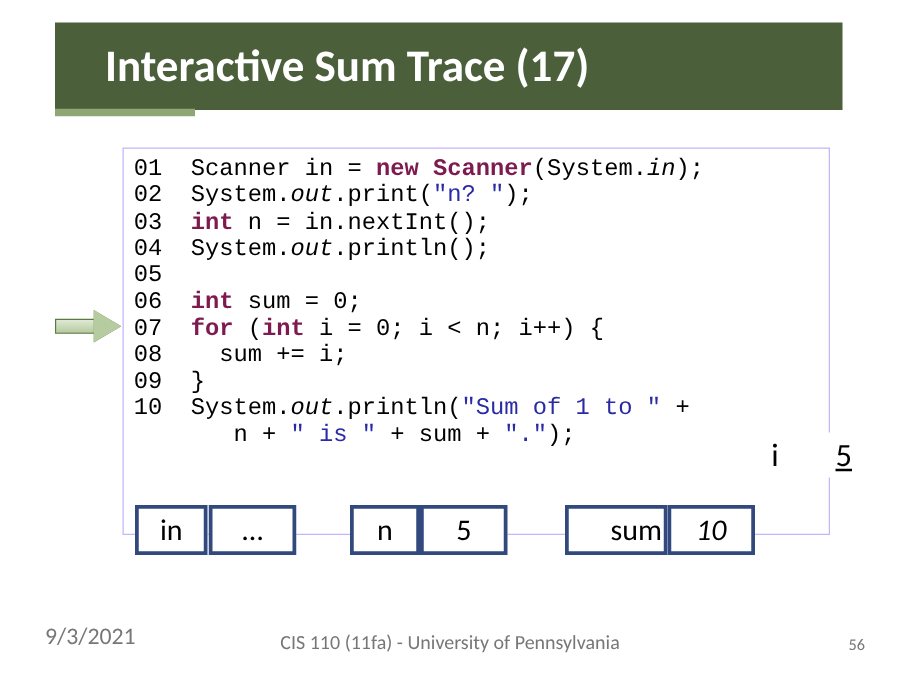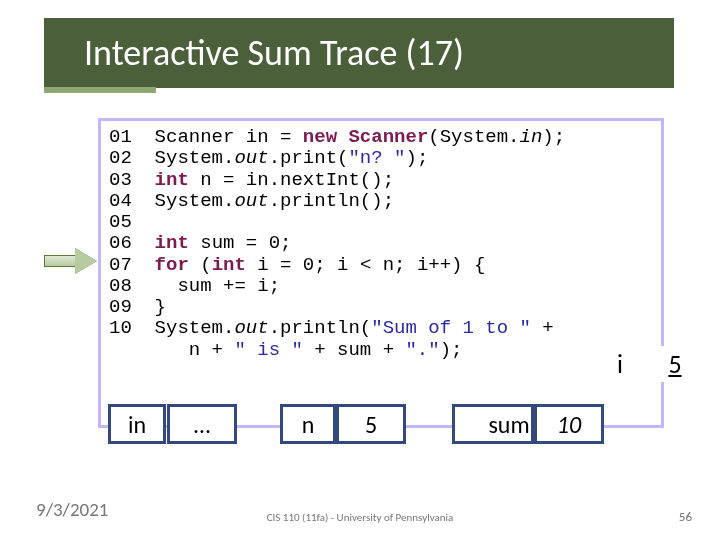--- a/index.html
+++ b/index.html
@@ -15,37 +15,37 @@
     position: absolute;
     left: 44px;
     top: 18px;
     width: 630px;
     height: 70px;
     background: #4a5f3a;
   }
   .title-text {
     color: #fff;
     font-size: 36px;
-    font-weight: 400;
+    font-weight: 700;
     padding-left: 40px;
     line-height: 70px;
   }
   .underline {
     position: absolute;
     background: #8fa774;
   }
   .ul1 { left: 44px; top: 87px; width: 112px; height: 6px; }
 
   .code-box {
     position: absolute;
     left: 98px;
     top: 118px;
     width: 566px;
     height: 310px;
-    border: 3px solid #c4b5fd;
+    border: 1px solid #c4b5fd;
     background: #fff;
     padding: 6px 8px 6px 8px;
   }
   .code {
     font-family: "Courier New", monospace;
     font-size: 19px;
     line-height: 1.12;
     white-space: pre;
     color: #000;
   }
@@ -114,21 +114,21 @@
 
   .footer-l {
     position: absolute;
     left: 36px; bottom: 19px;
     font-size: 19px; color: #777;
   }
   .footer-c {
     position: absolute;
     left: 0; right: 0; bottom: 16px;
     text-align: center;
-    font-size: 11px; color: #777;
+    font-size: 16px; color: #777;
   }
   .footer-r {
     position: absolute;
     right: 28px; bottom: 16px;
     font-size: 13px; color: #777;
   }
 </style>
 </head>
 <body>
 

